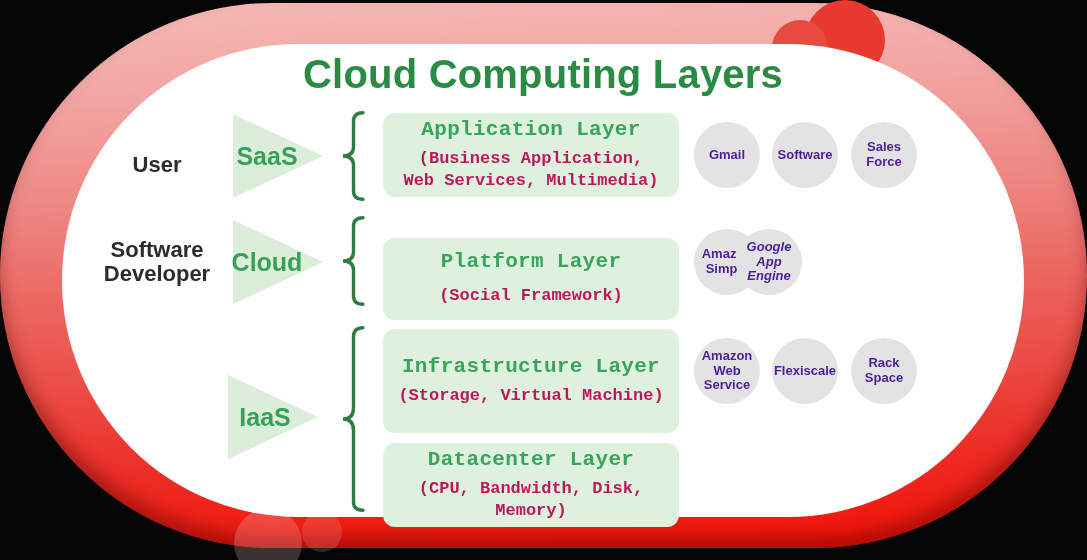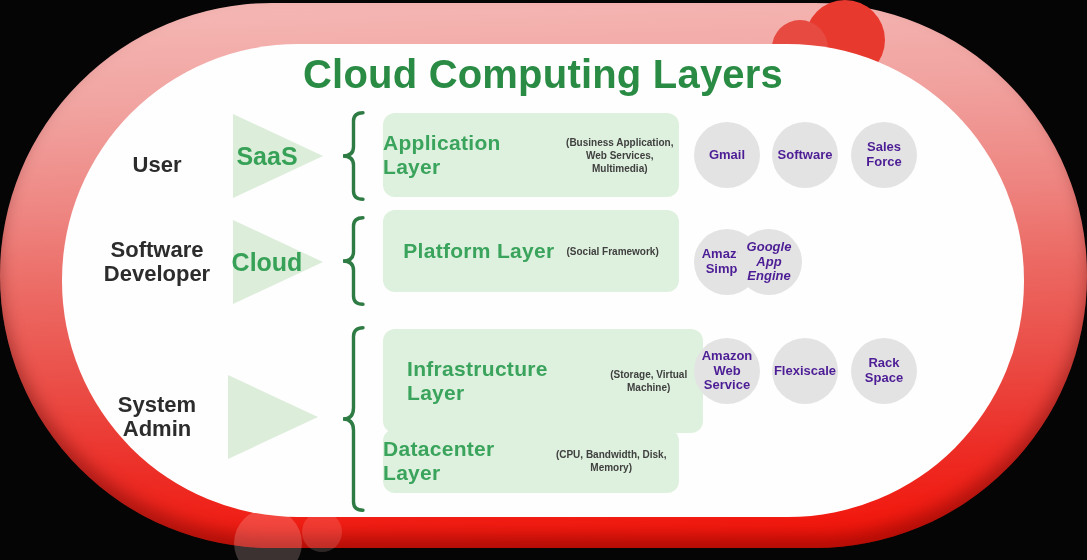--- a/index.html
+++ b/index.html
@@ -41,26 +41,26 @@
     position:absolute; width:90px; height:84px; background:#dcedda;
     clip-path:polygon(0 0, 100% 50%, 0 100%);
   }
   .service {
     position:absolute; width:90px; text-align:center;
     font-size:25px; font-weight:bold; color:#37a257;
   }
   .brace { position:absolute; }
   .layer-box {
     position:absolute; left:383px; width:296px; background:#def1de;
-    border-radius:12px; display:flex; 
-    align-items:center; justify-content:center; gap:7px;
+    border-radius:12px; display:flex; flex-direction:column;
+    align-items:center; justify-content:center; gap:7px;font-family:Liberation Mono, monospace;
   }
   .layer-title { font-size:21px; font-weight:bold; color:#3aa35c; letter-spacing:.3px; }
   .layer-sub {
-    font-size:10px; font-weight:bold; color:#404040;
+    font-size:17px; font-weight:bold; color:#be185d;
     text-align:center; white-space:pre-line; line-height:1.3;
   }
   .circle {
     position:absolute; width:66px; height:66px; border-radius:50%;
     background:#e3e3e3; display:flex; align-items:center; justify-content:center;
     text-align:center; font-size:13px; font-weight:bold; color:#4c1d95;
     line-height:1.15; white-space:pre-line;
   }
 </style>
 </head>
@@ -75,54 +75,53 @@
   <div class="deco-circle deco-blob2"></div>
   <div class="inner-capsule"></div>
 
   <div class="content">
 
     <div class="page-title">Cloud Computing Layers</div>
 
     <div class="role" style="left:87px; top:153px; width:140px;">User</div>
     <div class="role" style="left:67px; top:238px; width:180px;">Software
 Developer</div>
-    <div class="role" style="left:87px; top:393px; width:140px;">System
-Admin</div>
 
     <div class="tri" style="left:233px; top:114px;"></div>
     <div class="tri" style="left:233px; top:220px;"></div>
     <div class="tri" style="left:228px; top:375px;"></div>
 
     <div class="service" style="left:222px; top:142px;">SaaS</div>
     <div class="service" style="left:222px; top:248px;">Cloud</div>
+    <div class="service" style="left:220px; top:403px;">IaaS</div>
 
     <svg class="brace" style="left:336px; top:110px;" width="30" height="92" viewBox="0 0 30 100" preserveAspectRatio="none">
       <path d="M27 3 Q17.5 3 17.5 12 L17.5 40 Q17.5 50 7 50 Q17.5 50 17.5 60 L17.5 88 Q17.5 97 27 97" fill="none" stroke="#2e7b44" stroke-width="3.4" stroke-linecap="round" vector-effect="non-scaling-stroke"></path>
     </svg>
     <svg class="brace" style="left:336px; top:215px;" width="30" height="92" viewBox="0 0 30 100" preserveAspectRatio="none">
       <path d="M27 3 Q17.5 3 17.5 12 L17.5 40 Q17.5 50 7 50 Q17.5 50 17.5 60 L17.5 88 Q17.5 97 27 97" fill="none" stroke="#2e7b44" stroke-width="3.4" stroke-linecap="round" vector-effect="non-scaling-stroke"></path>
     </svg>
     <svg class="brace" style="left:336px; top:325px;" width="30" height="188" viewBox="0 0 30 100" preserveAspectRatio="none">
       <path d="M27 1.5 Q17.5 1.5 17.5 6 L17.5 44 Q17.5 50 7 50 Q17.5 50 17.5 56 L17.5 94 Q17.5 98.5 27 98.5" fill="none" stroke="#2e7b44" stroke-width="3.4" stroke-linecap="round" vector-effect="non-scaling-stroke"></path>
     </svg>
 
     <div class="layer-box" style="top:113px; height:84px;">
       <div class="layer-title">Application Layer</div>
       <div class="layer-sub">(Business Application,
 Web Services, Multimedia)</div>
     </div>
-    <div class="layer-box" style="top:210px; height:82px;gap:12px;">
+    <div class="layer-box" style="top:238px; height:82px;gap:12px;">
       <div class="layer-title">Platform Layer</div>
       <div class="layer-sub">(Social Framework)</div>
     </div>
-    <div class="layer-box" style="top:329px; height:104px;padding-left:24px;">
+    <div class="layer-box" style="top:329px; height:104px;">
       <div class="layer-title">Infrastructure Layer</div>
       <div class="layer-sub">(Storage, Virtual Machine)</div>
     </div>
-    <div class="layer-box" style="top:429px; height:64px;">
+    <div class="layer-box" style="top:443px; height:84px;">
       <div class="layer-title">Datacenter Layer</div>
       <div class="layer-sub">(CPU, Bandwidth, Disk, Memory)</div>
     </div>
 
     <div class="circle" style="left:694px; top:122px;">Gmail</div>
     <div class="circle" style="left:772px; top:122px;">Software</div>
     <div class="circle" style="left:851px; top:122px;">Sales
 Force</div>
 
     <div class="circle" style="left:694px; top:229px;">Amazon

